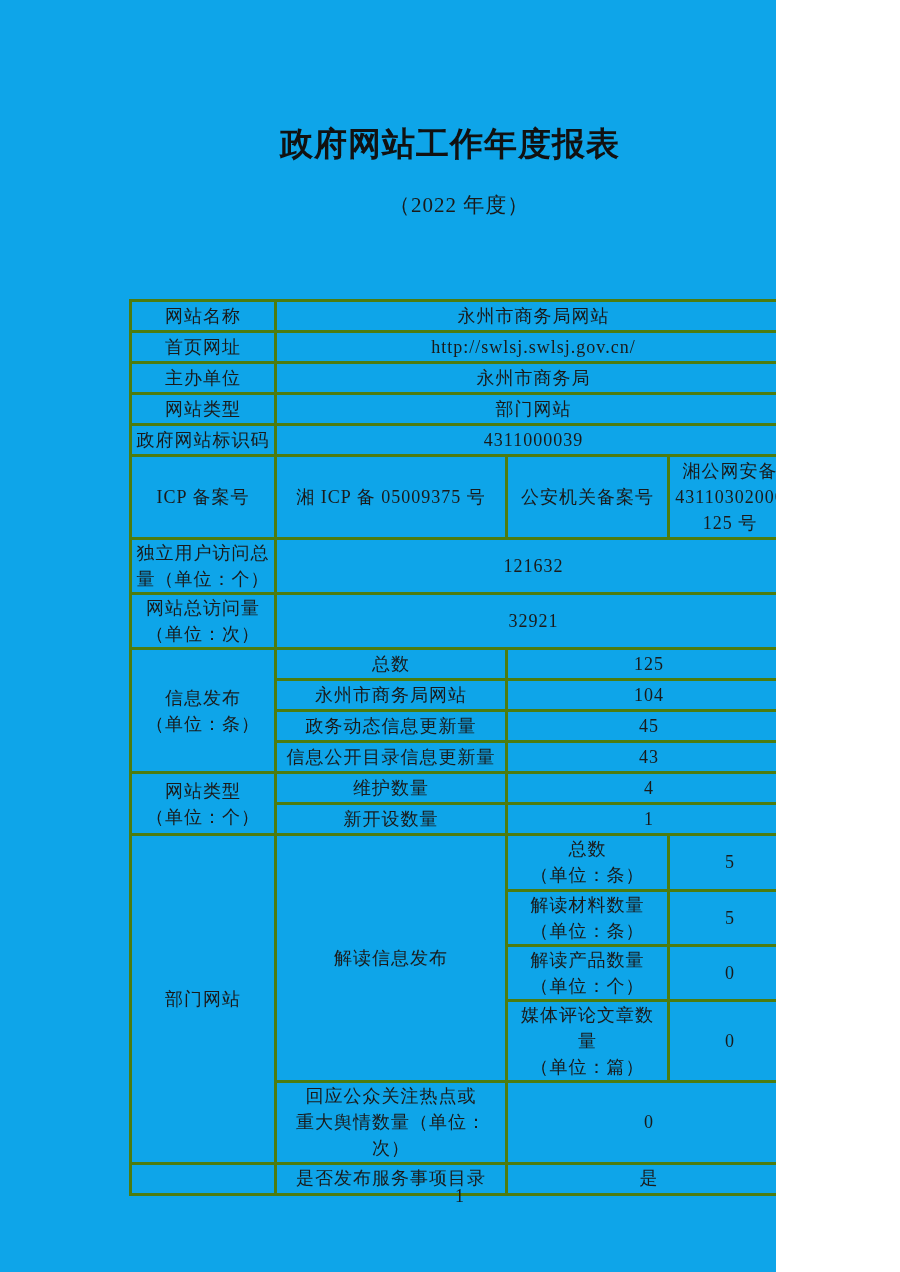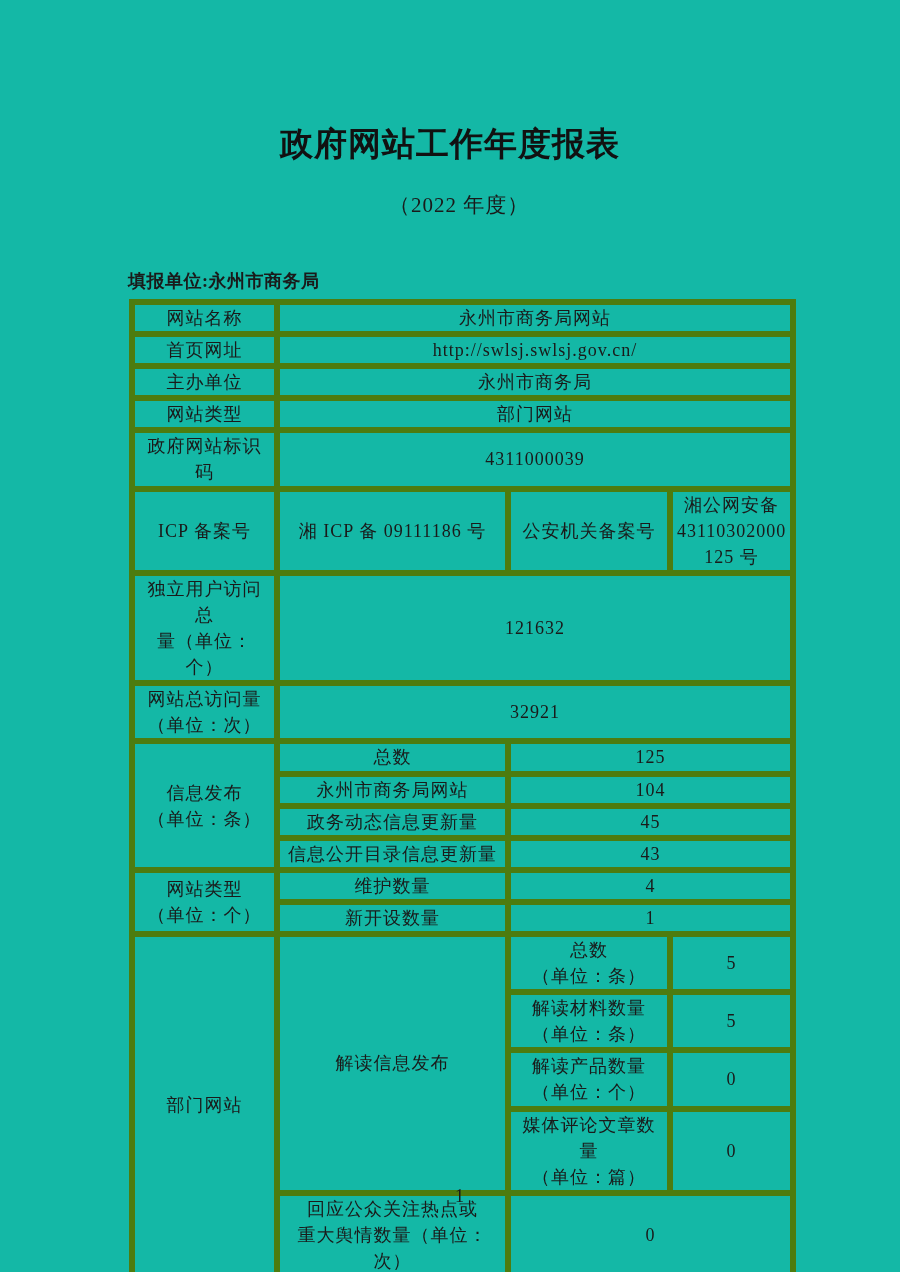--- a/index.html
+++ b/index.html
@@ -1,21 +1,21 @@
 <!DOCTYPE html>
 <html><head>
 <meta charset="utf-8">
 <style>
   * { margin: 0; padding: 0; box-sizing: border-box; }
   html, body { background: #ffffff; }
   .page {
     position: relative;
-    width: 900px;
+    width: 776px;
     height: 1272px;
-    background: #14b8a6;
+    background: #0ea5e9;
     color: #1a1a1a;
     font-family: "Liberation Serif", "DejaVu Serif", serif;
     overflow: hidden;
   }
   .title {
     position: absolute;
     top: 122px;
     left: 0;
     width: 900px;
     text-align: center;
@@ -45,21 +45,21 @@
   table.report {
     position: absolute;
     top: 299px;
     left: 129px;
     width: 661px;
     border-collapse: collapse;
     table-layout: fixed;
     border: 2px solid #2b2b2b;
   }
   table.report td {
-    border: 6px solid #4d7c0f;
+    border: 3px solid #4d7c0f;
     text-align: center;
     vertical-align: middle;
     font-size: 18px;
     line-height: 1.45;
     letter-spacing: 1px;
     padding: 0 4px;
     white-space: pre-line;
     overflow: hidden;
   }
   td.url-cell { letter-spacing: 2px; }
@@ -72,21 +72,20 @@
     font-size: 18px;
   }
 </style>
 </head>
 <body>
 
 <div class="page">
 
   <div class="title">政府网站工作年度报表</div>
   <div class="subtitle">（2022 年度）</div>
-  <div class="report-unit">填报单位:永州市商务局</div>
 
   <table class="report">
     <colgroup>
       <col style="width:145px">
       <col style="width:231px">
       <col style="width:162px">
       <col style="width:123px">
     </colgroup>
     <tbody>
       <tr style="height:31px">
@@ -104,21 +103,21 @@
       <tr style="height:31px">
         <td>网站类型</td>
         <td colspan="3">部门网站</td>
       </tr>
       <tr style="height:31px">
         <td>政府网站标识码</td>
         <td colspan="3">4311000039</td>
       </tr>
       <tr style="height:83px">
         <td>ICP 备案号</td>
-        <td>湘 ICP 备 09111186 号</td>
+        <td>湘 ICP 备 05009375 号</td>
         <td>公安机关备案号</td>
         <td>湘公网安备
 43110302000
 125 号</td>
       </tr>
       <tr style="height:54px">
         <td>独立用户访问总
 量（单位：个）</td>
         <td colspan="3">121632</td>
       </tr>

